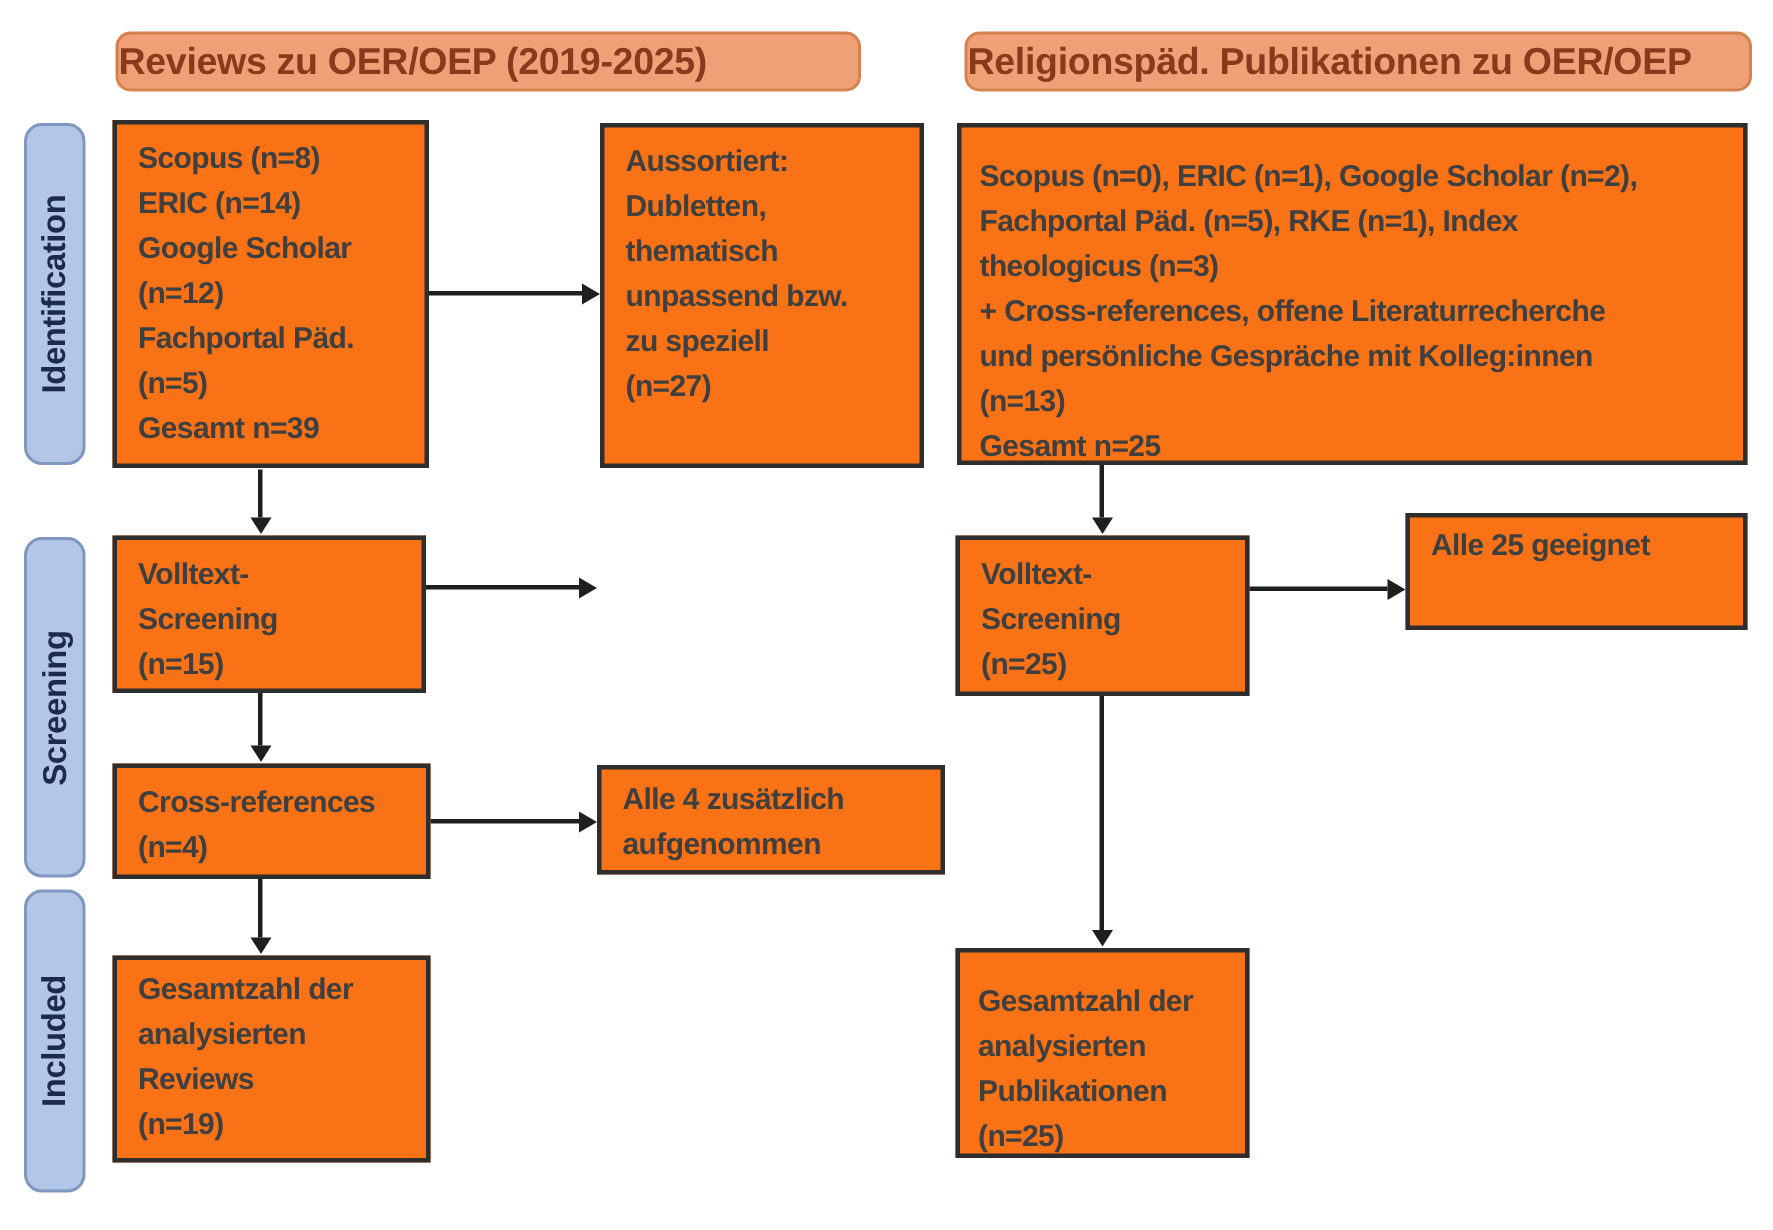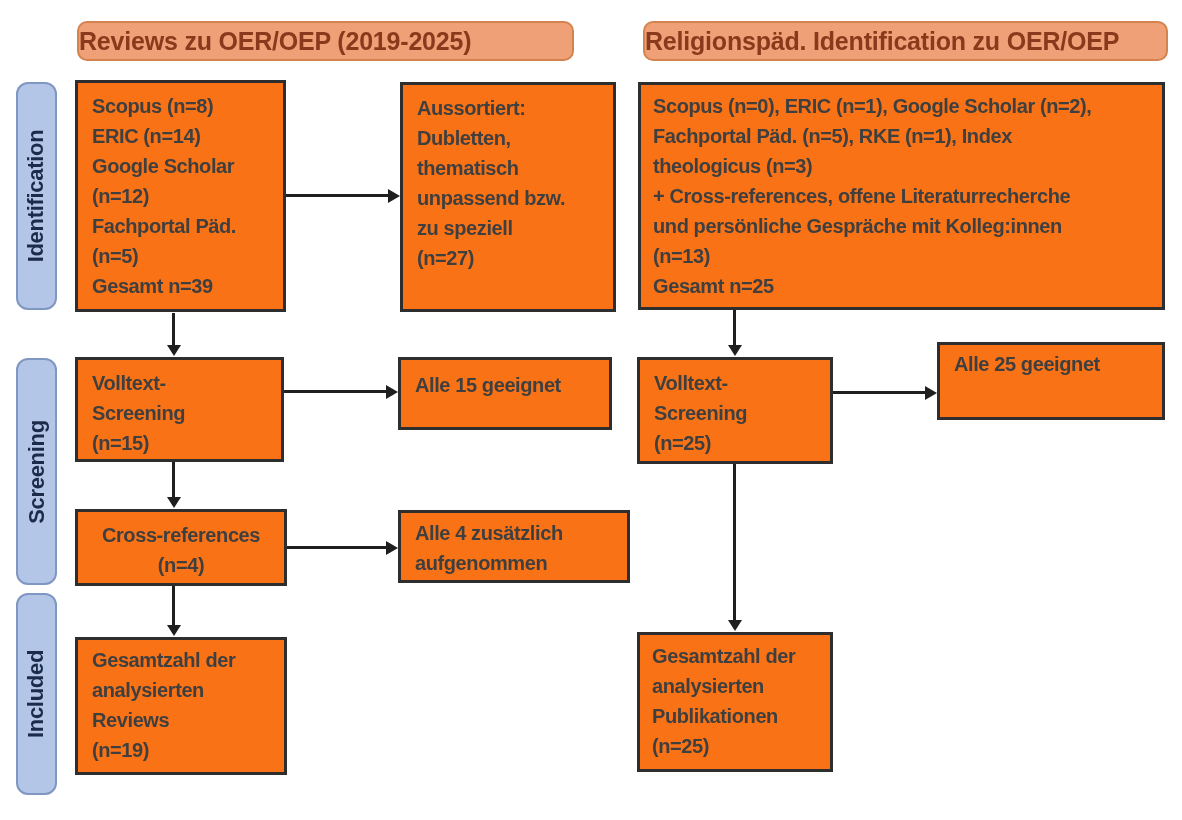--- a/index.html
+++ b/index.html
@@ -28,41 +28,41 @@
     transform:rotate(-90deg); white-space:nowrap;
     color:var(--stage-text); font-size:22px; font-weight:700; letter-spacing:-0.3px;
   }
   .box{
     position:absolute; box-sizing:border-box; background:#f97316;
     border:3px solid var(--box-border);
     color:var(--box-text); font-size:20px; font-weight:700;
     letter-spacing:-0.4px; line-height:30px; white-space:pre-line;
     padding:8px 14px;
   }
-  .box.tight{padding:6px 12px;}
+  .box.tight{padding:18px 12px;}
   .arrow-h{position:absolute; height:3px; background:var(--arrow);}
   .arrow-h::after{
     content:''; position:absolute; right:-12px; top:-5.5px; width:0; height:0;
     border-left:12px solid var(--arrow);
     border-top:7px solid transparent; border-bottom:7px solid transparent;
   }
   .arrow-v{position:absolute; width:3px; background:var(--arrow);}
   .arrow-v::after{
     content:''; position:absolute; bottom:-11px; left:-5.5px; width:0; height:0;
     border-top:11px solid var(--arrow);
     border-left:7px solid transparent; border-right:7px solid transparent;
   }
 </style>
 </head>
 <body>
 
 <div class="canvas">
 
   <div class="header" style="left:77px;top:21px;width:497px;height:40px;">Reviews zu OER/OEP (2019-2025)</div>
-  <div class="header" style="left:643px;top:21px;width:525px;height:40px;">Religionspäd. Identification zu OER/OEP</div>
+  <div class="header" style="left:643px;top:21px;width:525px;height:40px;">Religionspäd. Publikationen zu OER/OEP</div>
 
   <div class="stage" style="left:16px;top:82px;height:228px;">
     <span>Identification</span>
   </div>
   <div class="stage" style="left:16px;top:358px;height:227px;">
     <span>Screening</span>
   </div>
   <div class="stage" style="left:16px;top:593px;height:202px;">
     <span>Included</span>
   </div>
@@ -76,22 +76,21 @@
 Gesamt n=39</div>
   <div class="box" style="left:400px;top:82px;width:216px;height:230px;">Aussortiert:
 Dubletten,
 thematisch
 unpassend bzw.
 zu speziell
 (n=27)</div>
   <div class="box" style="left:75px;top:357px;width:209px;height:105px;">Volltext-
 Screening
 (n=15)</div>
-  <div class="box" style="left:398px;top:357px;width:214px;height:73px;padding-top:10px;">Alle 15 geeignet</div>
-  <div class="box" style="left:75px;top:509px;width:212px;height:77px;text-align:center;">Cross-references
+  <div class="box" style="left:75px;top:509px;width:212px;height:77px;">Cross-references
 (n=4)</div>
   <div class="box" style="left:398px;top:510px;width:232px;height:73px;padding-top:5px;">Alle 4 zusätzlich
 aufgenommen</div>
   <div class="box" style="left:75px;top:637px;width:212px;height:138px;padding-top:5px;">Gesamtzahl der
 analysierten
 Reviews
 (n=19)</div>
 
   <div class="box tight" style="left:638px;top:82px;width:527px;height:228px;">Scopus (n=0), ERIC (n=1), Google Scholar (n=2),
 Fachportal Päd. (n=5), RKE (n=1), Index

